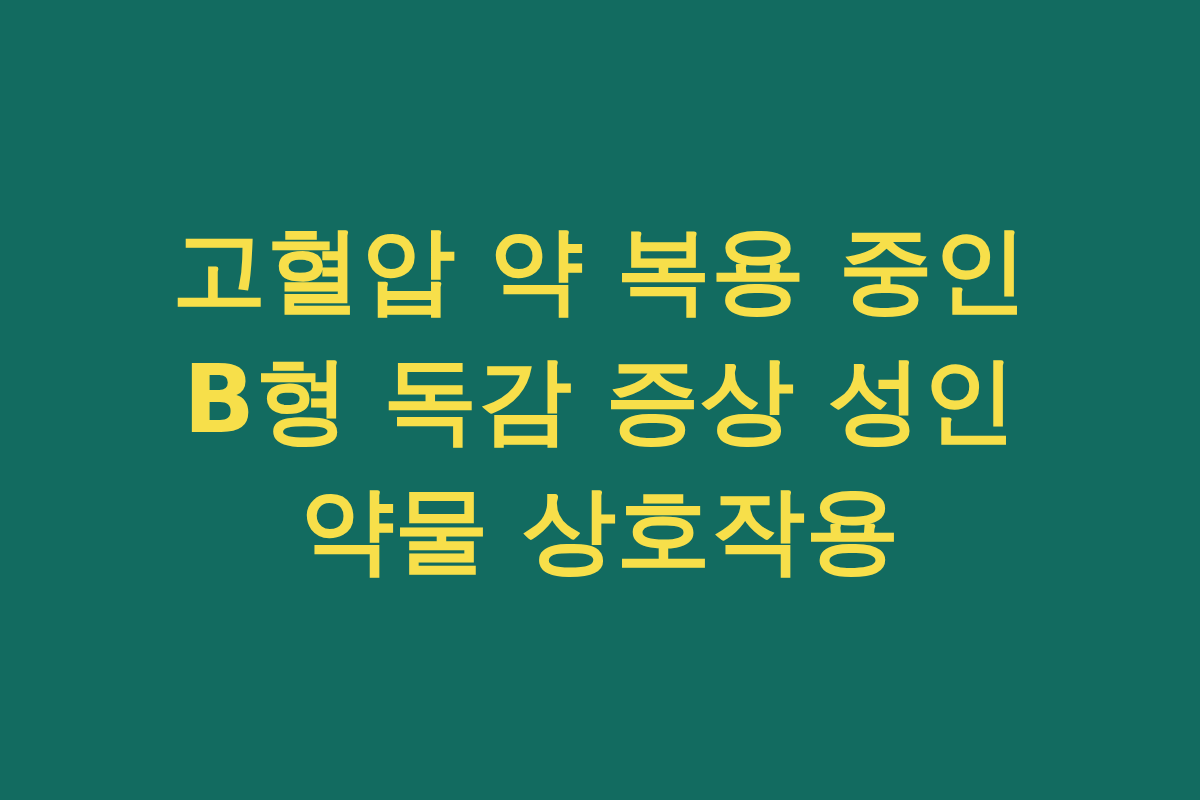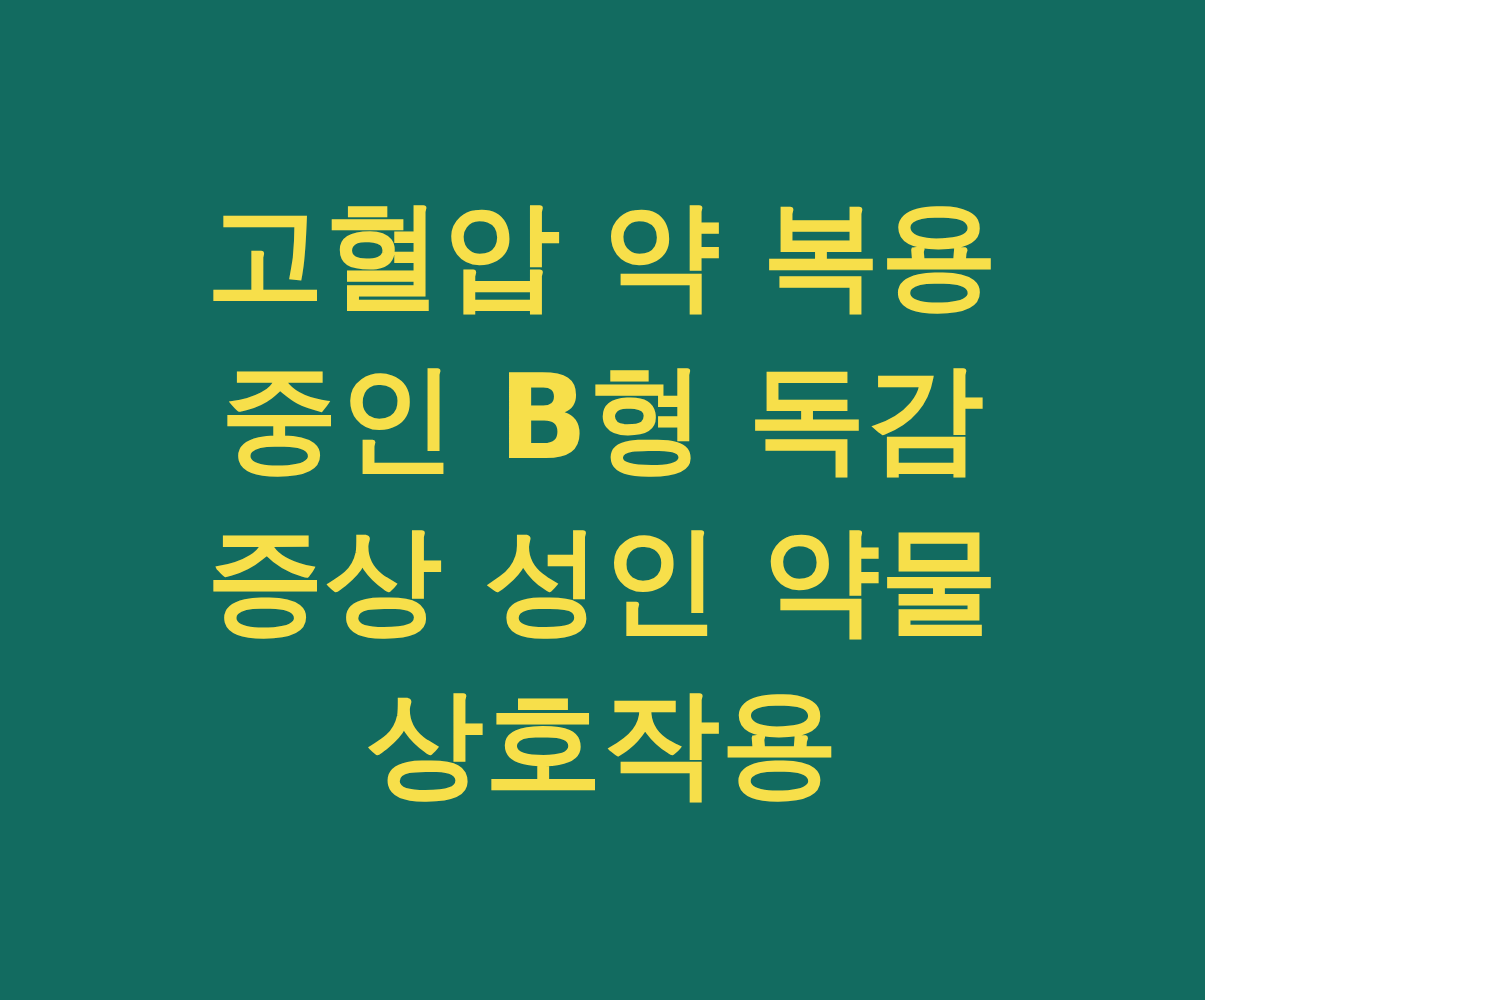--- a/index.html
+++ b/index.html
@@ -12,21 +12,21 @@
     width: 1200px;
     height: 800px;
     overflow: hidden;
     font-family: "DejaVu Sans", "Liberation Sans", sans-serif;
   }
 
   
   .banner {
     position: relative;
     box-sizing: border-box;
-    width: 964px;
+    width: 1200px;
     height: 800px;
     display: flex;
     align-items: center;
     justify-content: center;
     background-color: #126b60;
     padding: 0 88px;
   }
 
   
   .headline {

